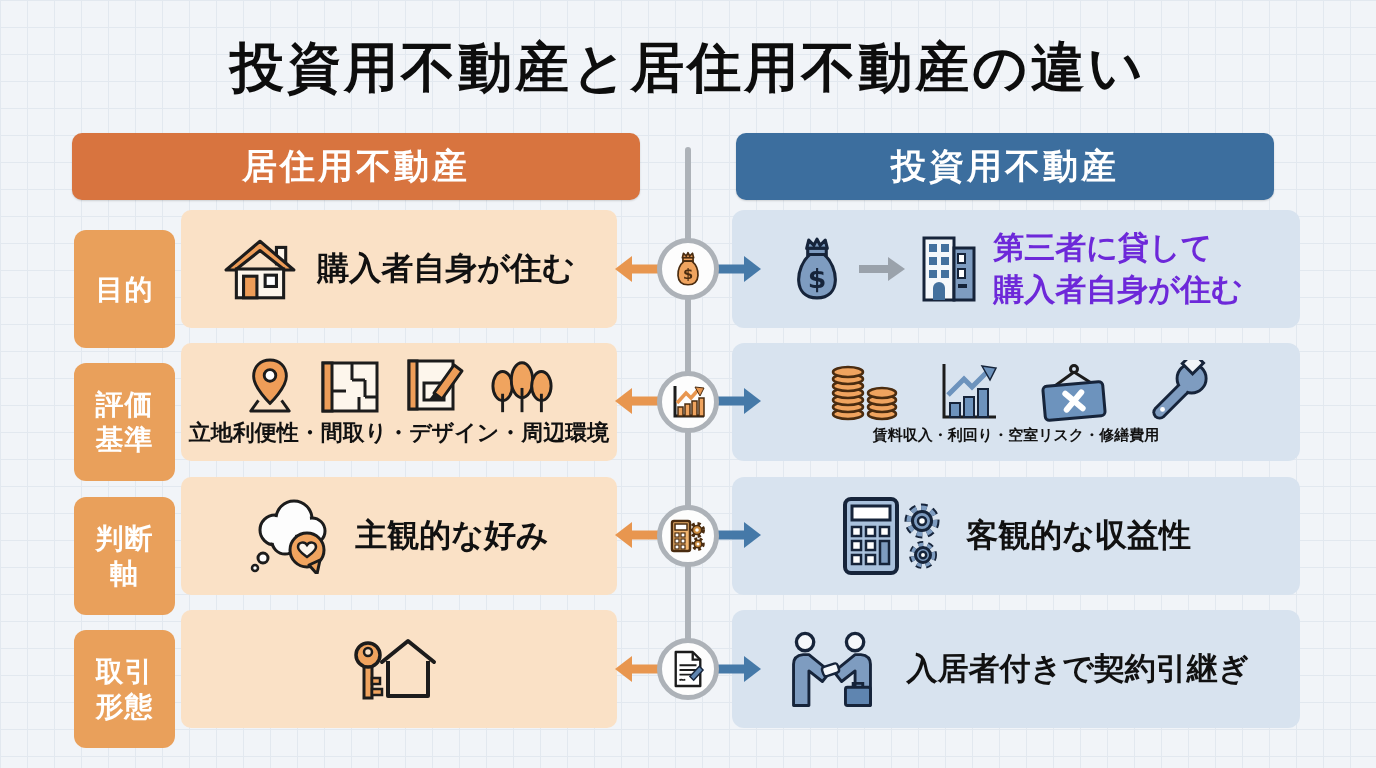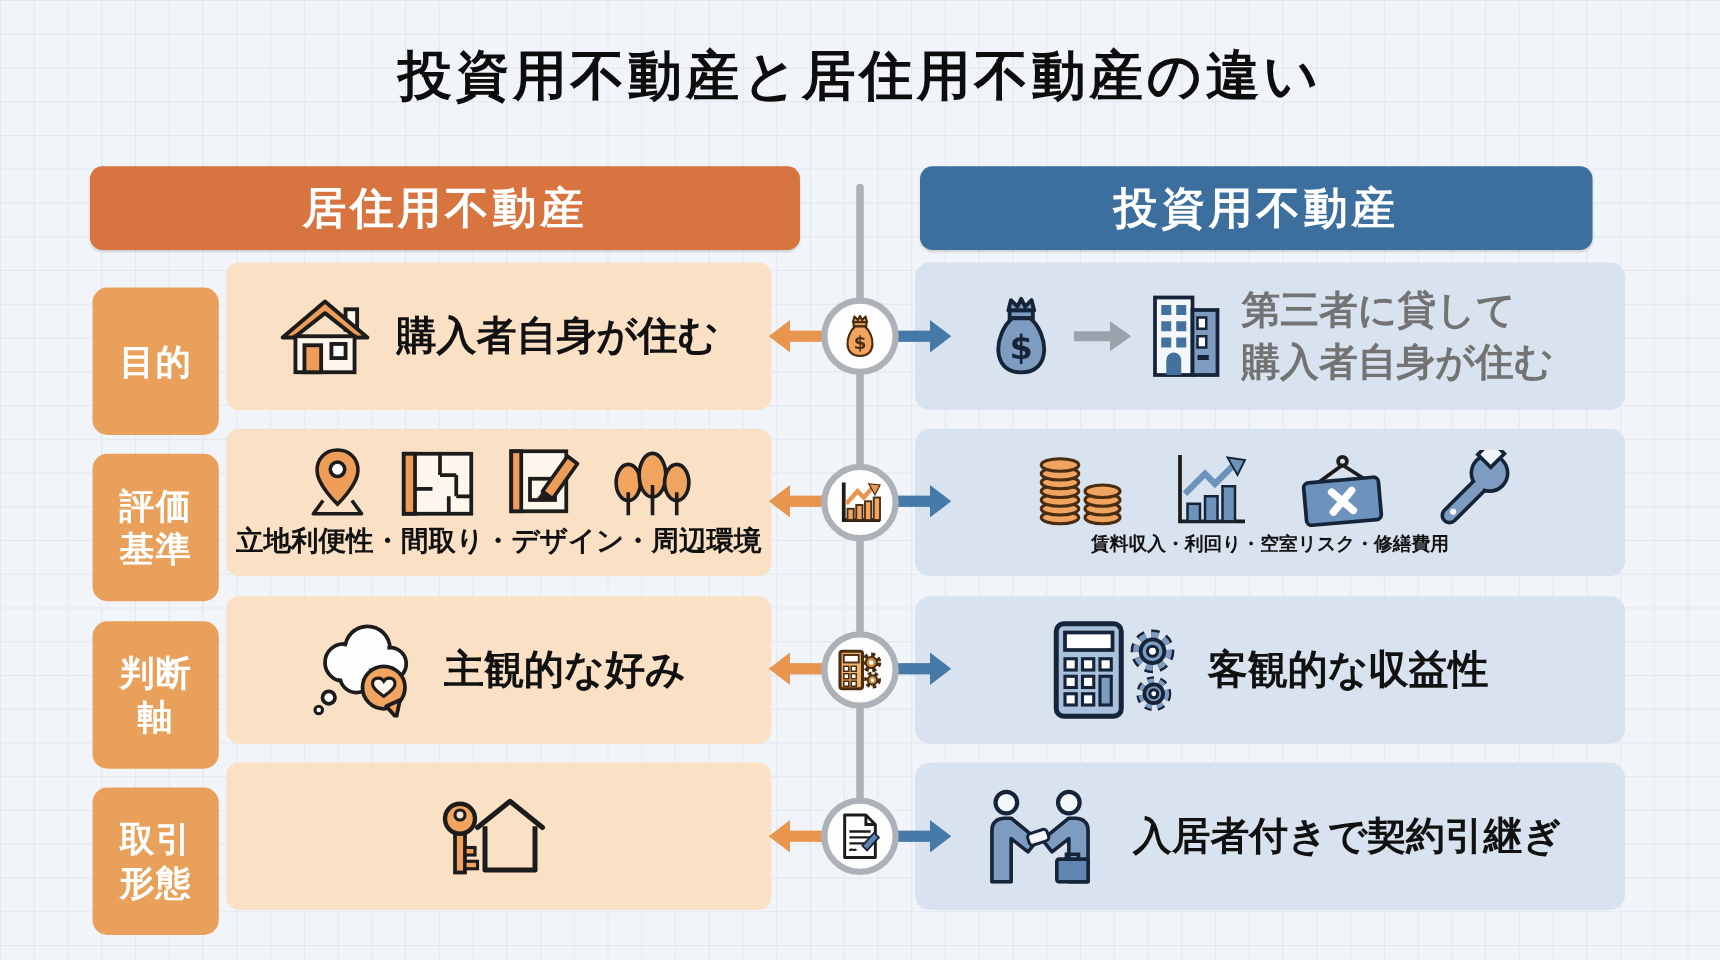--- a/index.html
+++ b/index.html
@@ -8,21 +8,21 @@
     font-family:"Liberation Sans","DejaVu Sans",sans-serif;
     background-color:#f1f4f8;
     background-image:
       linear-gradient(#e2e8ef 1px, transparent 1px),
       linear-gradient(90deg,#e2e8ef 1px, transparent 1px);
     background-size:27px 27px;
     color:#111;
   }
   .title{
     position:absolute;top:32px;left:0;width:100%;
-    text-align:center;font-size:43px;font-weight:900;letter-spacing:3px;
+    text-align:center;font-size:54px;font-weight:900;letter-spacing:3px;
     color:#0d0d0d;margin:0;
   }
   .hdr{
     position:absolute;top:133px;height:67px;border-radius:10px;
     display:flex;align-items:center;justify-content:center;
     color:#fff;font-size:35px;font-weight:900;letter-spacing:3px;
     box-shadow:0 1px 2px rgba(0,0,0,.15);
   }
   .hdr-left{left:72px;width:568px;background:#d8743f;}
   .hdr-right{left:736px;width:538px;background:#3c6e9e;}
@@ -37,21 +37,21 @@
     border-radius:10px;display:flex;align-items:center;justify-content:center;text-align:center;
   }
   .rpanel{
     position:absolute;left:732px;width:568px;height:118px;background:#d8e3ef;
     border-radius:12px;display:flex;align-items:center;justify-content:center;
   }
   .col{flex-direction:column;gap:4px;}
   .iconrow{display:flex;align-items:flex-end;}
   .maintext{font-size:32px;font-weight:900;color:#111;white-space:nowrap;}
   .captiontext{font-size:22px;font-weight:900;color:#111;white-space:nowrap;}
-  .twoline{font-size:31px;font-weight:900;line-height:1.35;color:#737373;text-align:left;white-space:nowrap;}
+  .twoline{font-size:31px;font-weight:900;line-height:1.35;color:#6d28d9;text-align:left;white-space:nowrap;}
   .circle{
     position:absolute;left:657px;width:52px;height:52px;background:#fdfdfd;
     border:5px solid #adb2b8;border-radius:50%;
     display:flex;align-items:center;justify-content:center;z-index:3;
   }
   .arr{position:absolute;z-index:2;display:block;}
   .icn{display:inline-flex;align-items:center;justify-content:center;}
   svg{display:block;}
 </style>
 </head>

